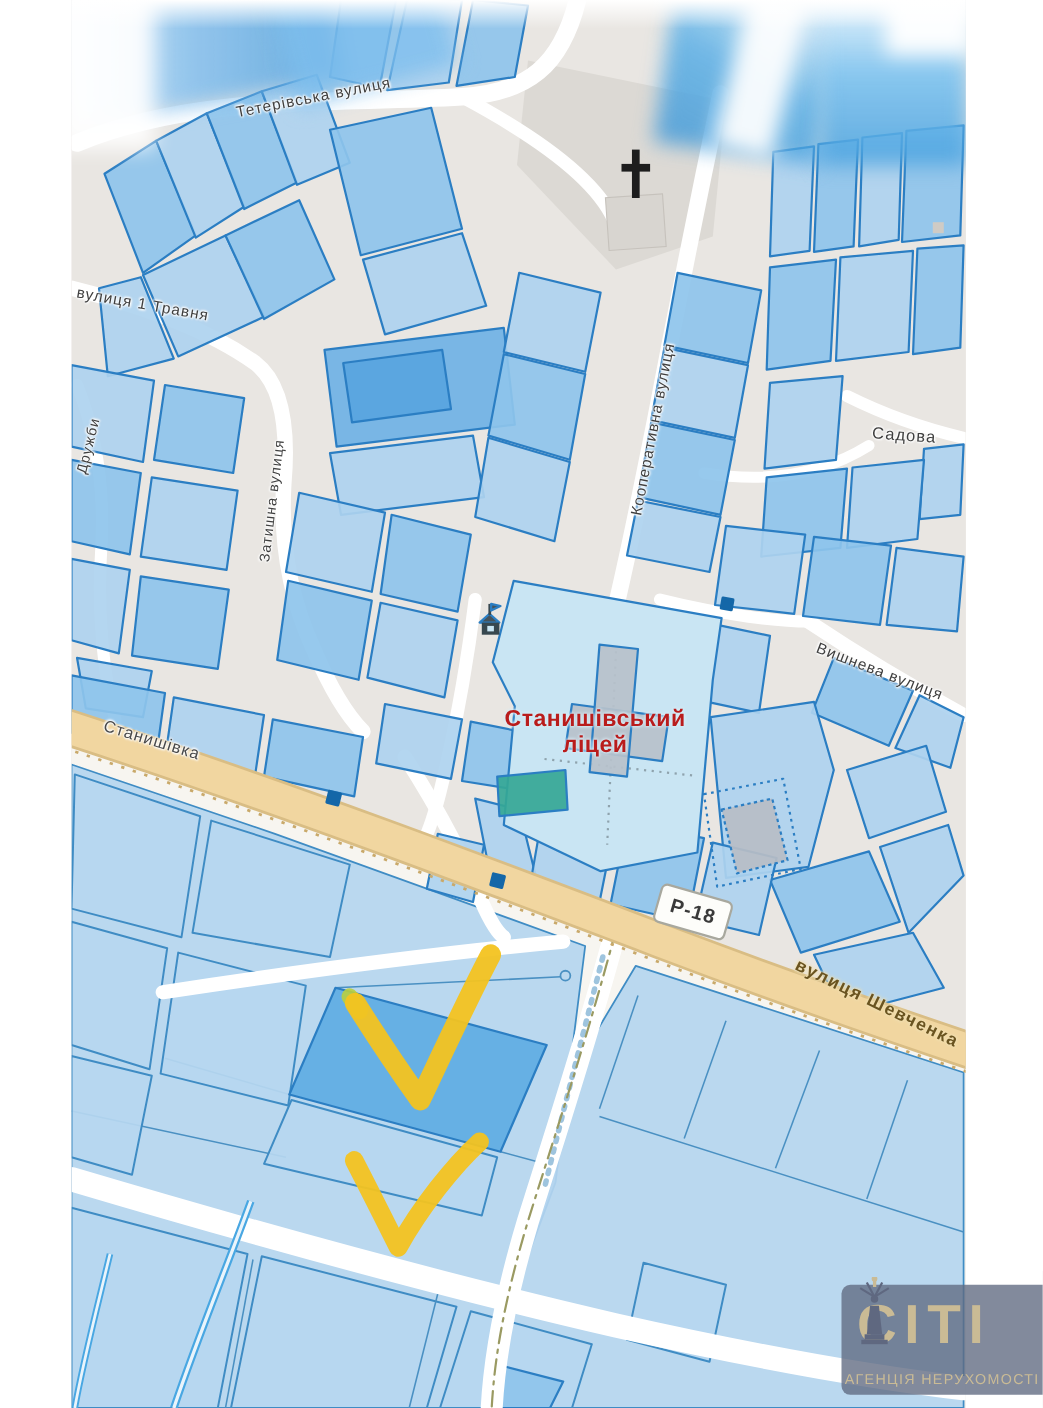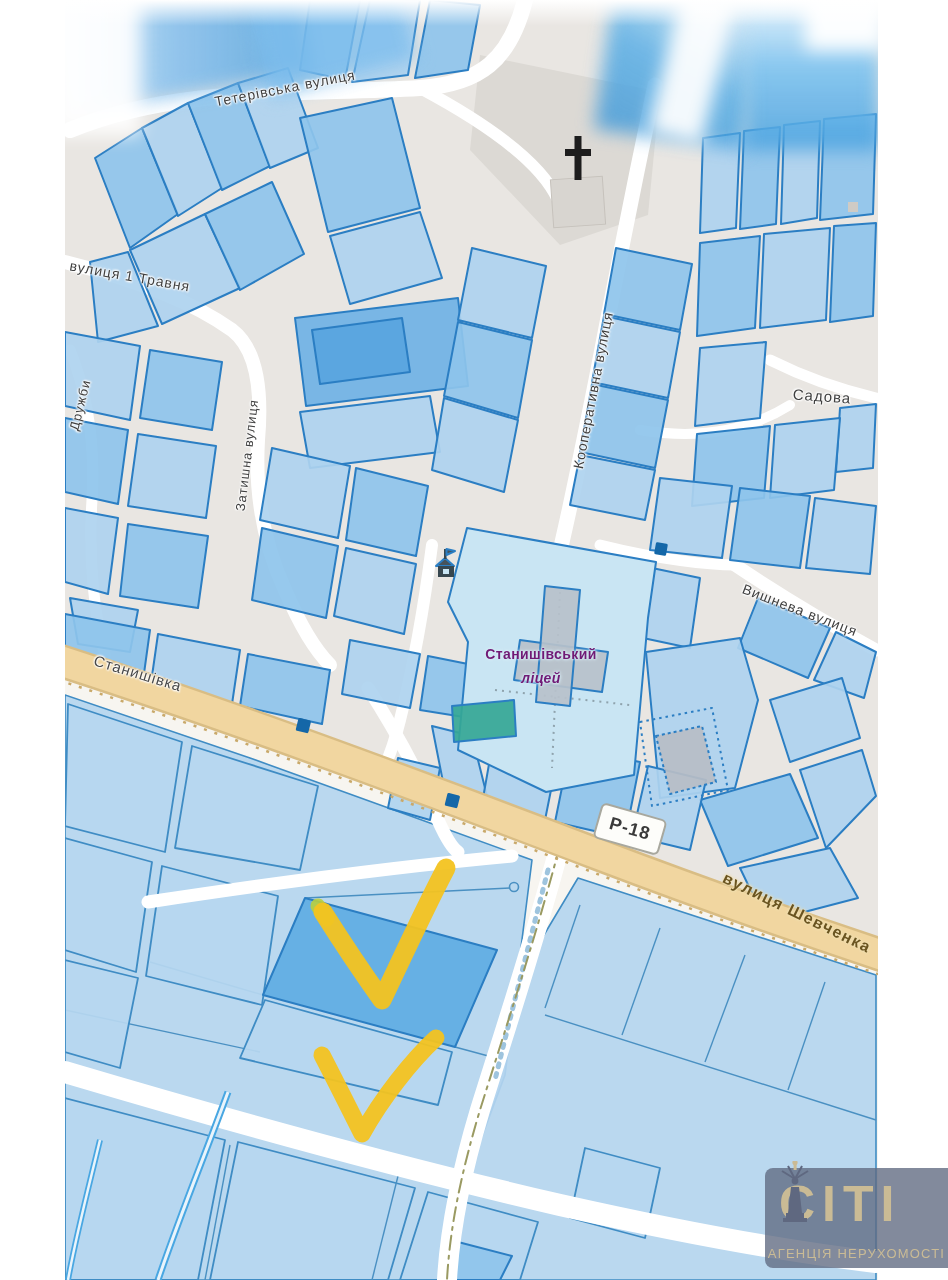--- a/index.html
+++ b/index.html
@@ -15,21 +15,21 @@
   .pin{fill:#59a5df;}
   polygon{stroke:#2b7ec3;stroke-width:2;stroke-linejoin:round;fill-opacity:.92;}
   .pl{fill:#b6d7f0;stroke:#3f8cc4;stroke-width:1.8;}
   .mega{fill:#b4d5ef;stroke:#3f8cc4;stroke-width:1.6;}
   .sub{stroke:#4a90c2;stroke-width:1.4;}
   .noerase{fill-opacity:1;}
   
   .lbl{position:absolute;font-size:14px;color:#3f3f3f;white-space:nowrap;letter-spacing:1px;
        text-shadow:0 0 2px #fff,0 0 2px #fff,0 0 3px #fff,1px 1px 2px #fff,-1px -1px 2px #fff;}
   .lbl-big{font-size:15px;}
-  .lbl-lyceum{font-size:14px;color:#701a75;letter-spacing:.4px;font-weight:bold;
+  .lbl-lyceum{font-size:21px;color:#b91c1c;letter-spacing:.4px;font-weight:bold;
        text-shadow:0 0 2px #d9edf7,0 0 3px #d9edf7,0 0 4px #d9edf7;}
   .lbl-shev{font-size:16px;color:#6a5420;font-weight:bold;letter-spacing:1.5px;
        text-shadow:0 0 2px #f0e0b4,0 0 3px #f0e0b4,0 0 4px #f0e0b4;}
   .badge{position:absolute;width:64px;height:33px;background:#fdfdfa;border:2.5px solid #a8a89e;
        border-radius:6px;display:flex;align-items:center;justify-content:center;
        font-size:18px;font-weight:bold;color:#3a3a3a;letter-spacing:1px;}
   
   .blur{position:absolute;left:0;top:0;width:813px;height:160px;pointer-events:none;}
   .bb{position:absolute;filter:blur(9px);}
   .topfade{position:absolute;left:0;top:0;width:813px;height:26px;
@@ -254,21 +254,21 @@
   <div class="lbl" style="left:65px;top:276px;transform:translate(-50%,-50%) rotate(10deg);">вулиця 1 Травня</div>
   <div class="lbl" style="left:528px;top:390px;transform:translate(-50%,-50%) rotate(-79deg);">Кооперативна вулиця</div>
   <div class="lbl" style="left:182px;top:455px;font-size:13px;transform:translate(-50%,-50%) rotate(-83deg);">Затишна вулиця</div>
   <div class="lbl" style="left:15px;top:405px;font-size:13px;transform:translate(-50%,-50%) rotate(-76deg);">Дружби</div>
   <div class="lbl lbl-big" style="left:757px;top:396px;transform:translate(-50%,-50%) rotate(4deg);">Садова</div>
   <div class="lbl" style="left:735px;top:610px;transform:translate(-50%,-50%) rotate(21deg);">Вишнева вулиця</div>
   <div class="lbl lbl-big" style="left:73px;top:673px;color:#4a4a4a;transform:translate(-50%,-50%) rotate(17deg);">Станишівка</div>
   <div class="lbl lbl-shev" style="left:732px;top:913px;transform:translate(-50%,-50%) rotate(26deg);">вулиця Шевченка</div>
 
   <div class="lbl lbl-lyceum" style="left:476px;top:654px;transform:translate(-50%,-50%);">Станишівський</div>
-  <div class="lbl lbl-lyceum" style="left:476px;top:678px;transform:translate(-50%,-50%);font-style:italic;">ліцей</div>
+  <div class="lbl lbl-lyceum" style="left:476px;top:678px;transform:translate(-50%,-50%);">ліцей</div>
 
   <div class="badge" style="left:565px;top:829px;transform:translate(-50%,-50%) rotate(16deg);">
     <span>Р-18</span>
   </div>
 </div>
 
 <div class="wm">
   <div class="wm-citi">
     <span class="wm-c">
       <span>C</span>

